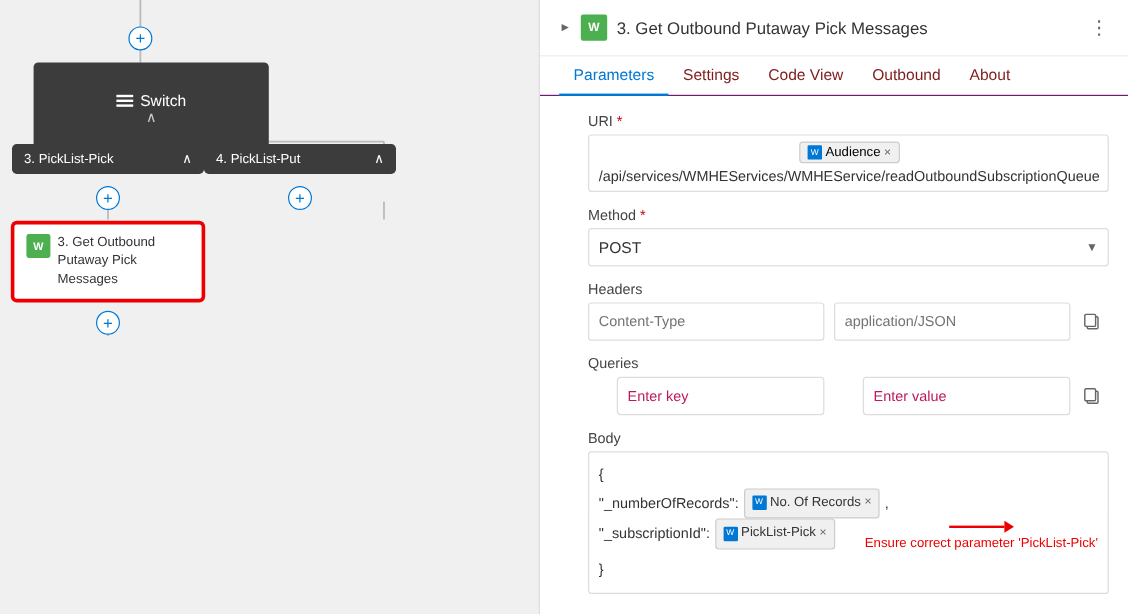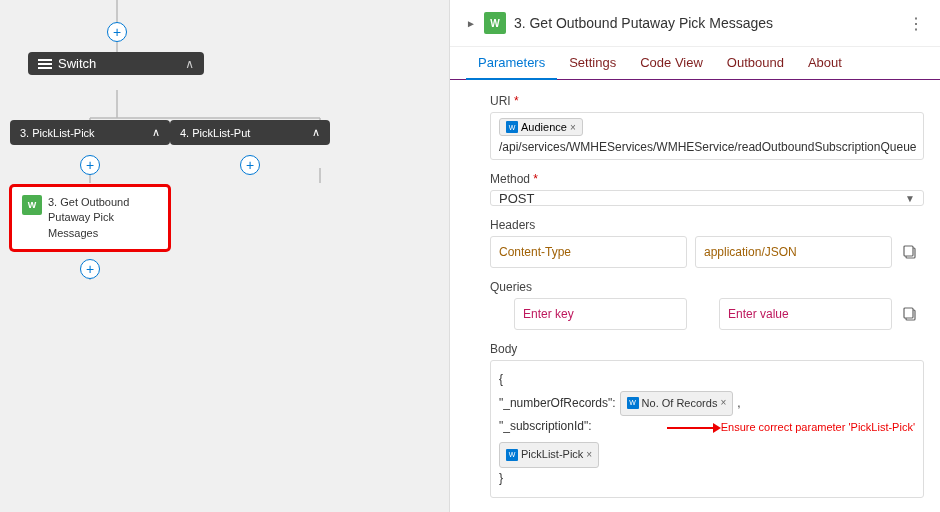--- a/index.html
+++ b/index.html
@@ -21,28 +21,29 @@
       position: relative;
       overflow: hidden;
       border-right: 1px solid #ddd;
     }
 
     
     .switch-node {
       position: absolute;
       top: 52px;
       left: 28px;
-      width: 176px;
+      width: 196px;
       background: #3c3c3c;
       border-radius: 4px;
       color: white;
       display: flex;
       align-items: center;
       justify-content: space-between;
-      padding: 4px 10px;
+      padding: 24px 10px;
+      flex-direction: column;
     }
     .switch-node-left {
       display: flex;
       align-items: center;
       gap: 6px;
     }
     .switch-icon {
       width: 14px;
       height: 10px;
       display: flex;
@@ -263,20 +264,21 @@
     .uri-field {
       border: 1px solid #ddd;
       border-radius: 3px;
       padding: 5px 8px;
       display: flex;
       flex-wrap: wrap;
       align-items: center;
       gap: 4px;
       min-height: 32px;
       background: white;
+      flex-direction: column;
     }
 
     .tag {
       background: #f0f0f0;
       border: 1px solid #ccc;
       border-radius: 3px;
       padding: 2px 6px;
       font-size: 11px;
       display: flex;
       align-items: center;
@@ -306,21 +308,21 @@
       color: #333;
     }
 
     .select-field {
       border: 1px solid #ddd;
       border-radius: 3px;
       padding: 5px 8px;
       display: flex;
       align-items: center;
       justify-content: space-between;
-      height: 16px;
+      height: 32px;
       background: white;
       cursor: pointer;
     }
 
     .select-value {
       font-size: 13px;
       color: #333;
     }
 
     .chevron-down {
@@ -334,21 +336,21 @@
       grid-template-columns: 1fr 1fr;
       gap: 8px;
     }
 
     .input-field {
       border: 1px solid #ddd;
       border-radius: 3px;
       padding: 5px 8px;
       height: 32px;
       font-size: 12px;
-      color: #a16207;
+      color: #737373;
       background: white;
       display: flex;
       align-items: center;
     }
 
     .input-field.placeholder {
       color: #be185d;
       margin-left: 24px;
     }
 
@@ -561,21 +563,21 @@
         </div>
         <div style="display:flex; align-items:flex-start; gap:8px;">
           <div class="body-row" style="flex:1;">
             <span>  "_subscriptionId":</span>
             <div class="tag">
               <div class="tag-icon">W</div>
               <span>PickList-Pick</span>
               <span class="tag-close">×</span>
             </div>
           </div>
-          <div style="display:flex; align-items:center; gap:0; margin-top:2px;">
+          <div style="display:flex; align-items:center; gap:0; margin-top:2px;flex-direction:column;">
             <div style="display:flex; align-items:center; gap:0;">
               <div style="height:2px; width:46px; background:#e00;"></div>
               <div style="width:0; height:0; border-top:5px solid transparent; border-bottom:5px solid transparent; border-left:8px solid #e00;"></div>
             </div>
             <span class="annotation-text">Ensure correct parameter 'PickList-Pick'</span>
           </div>
         </div>
         <div class="body-line">
           <span>}</span>
         </div>

